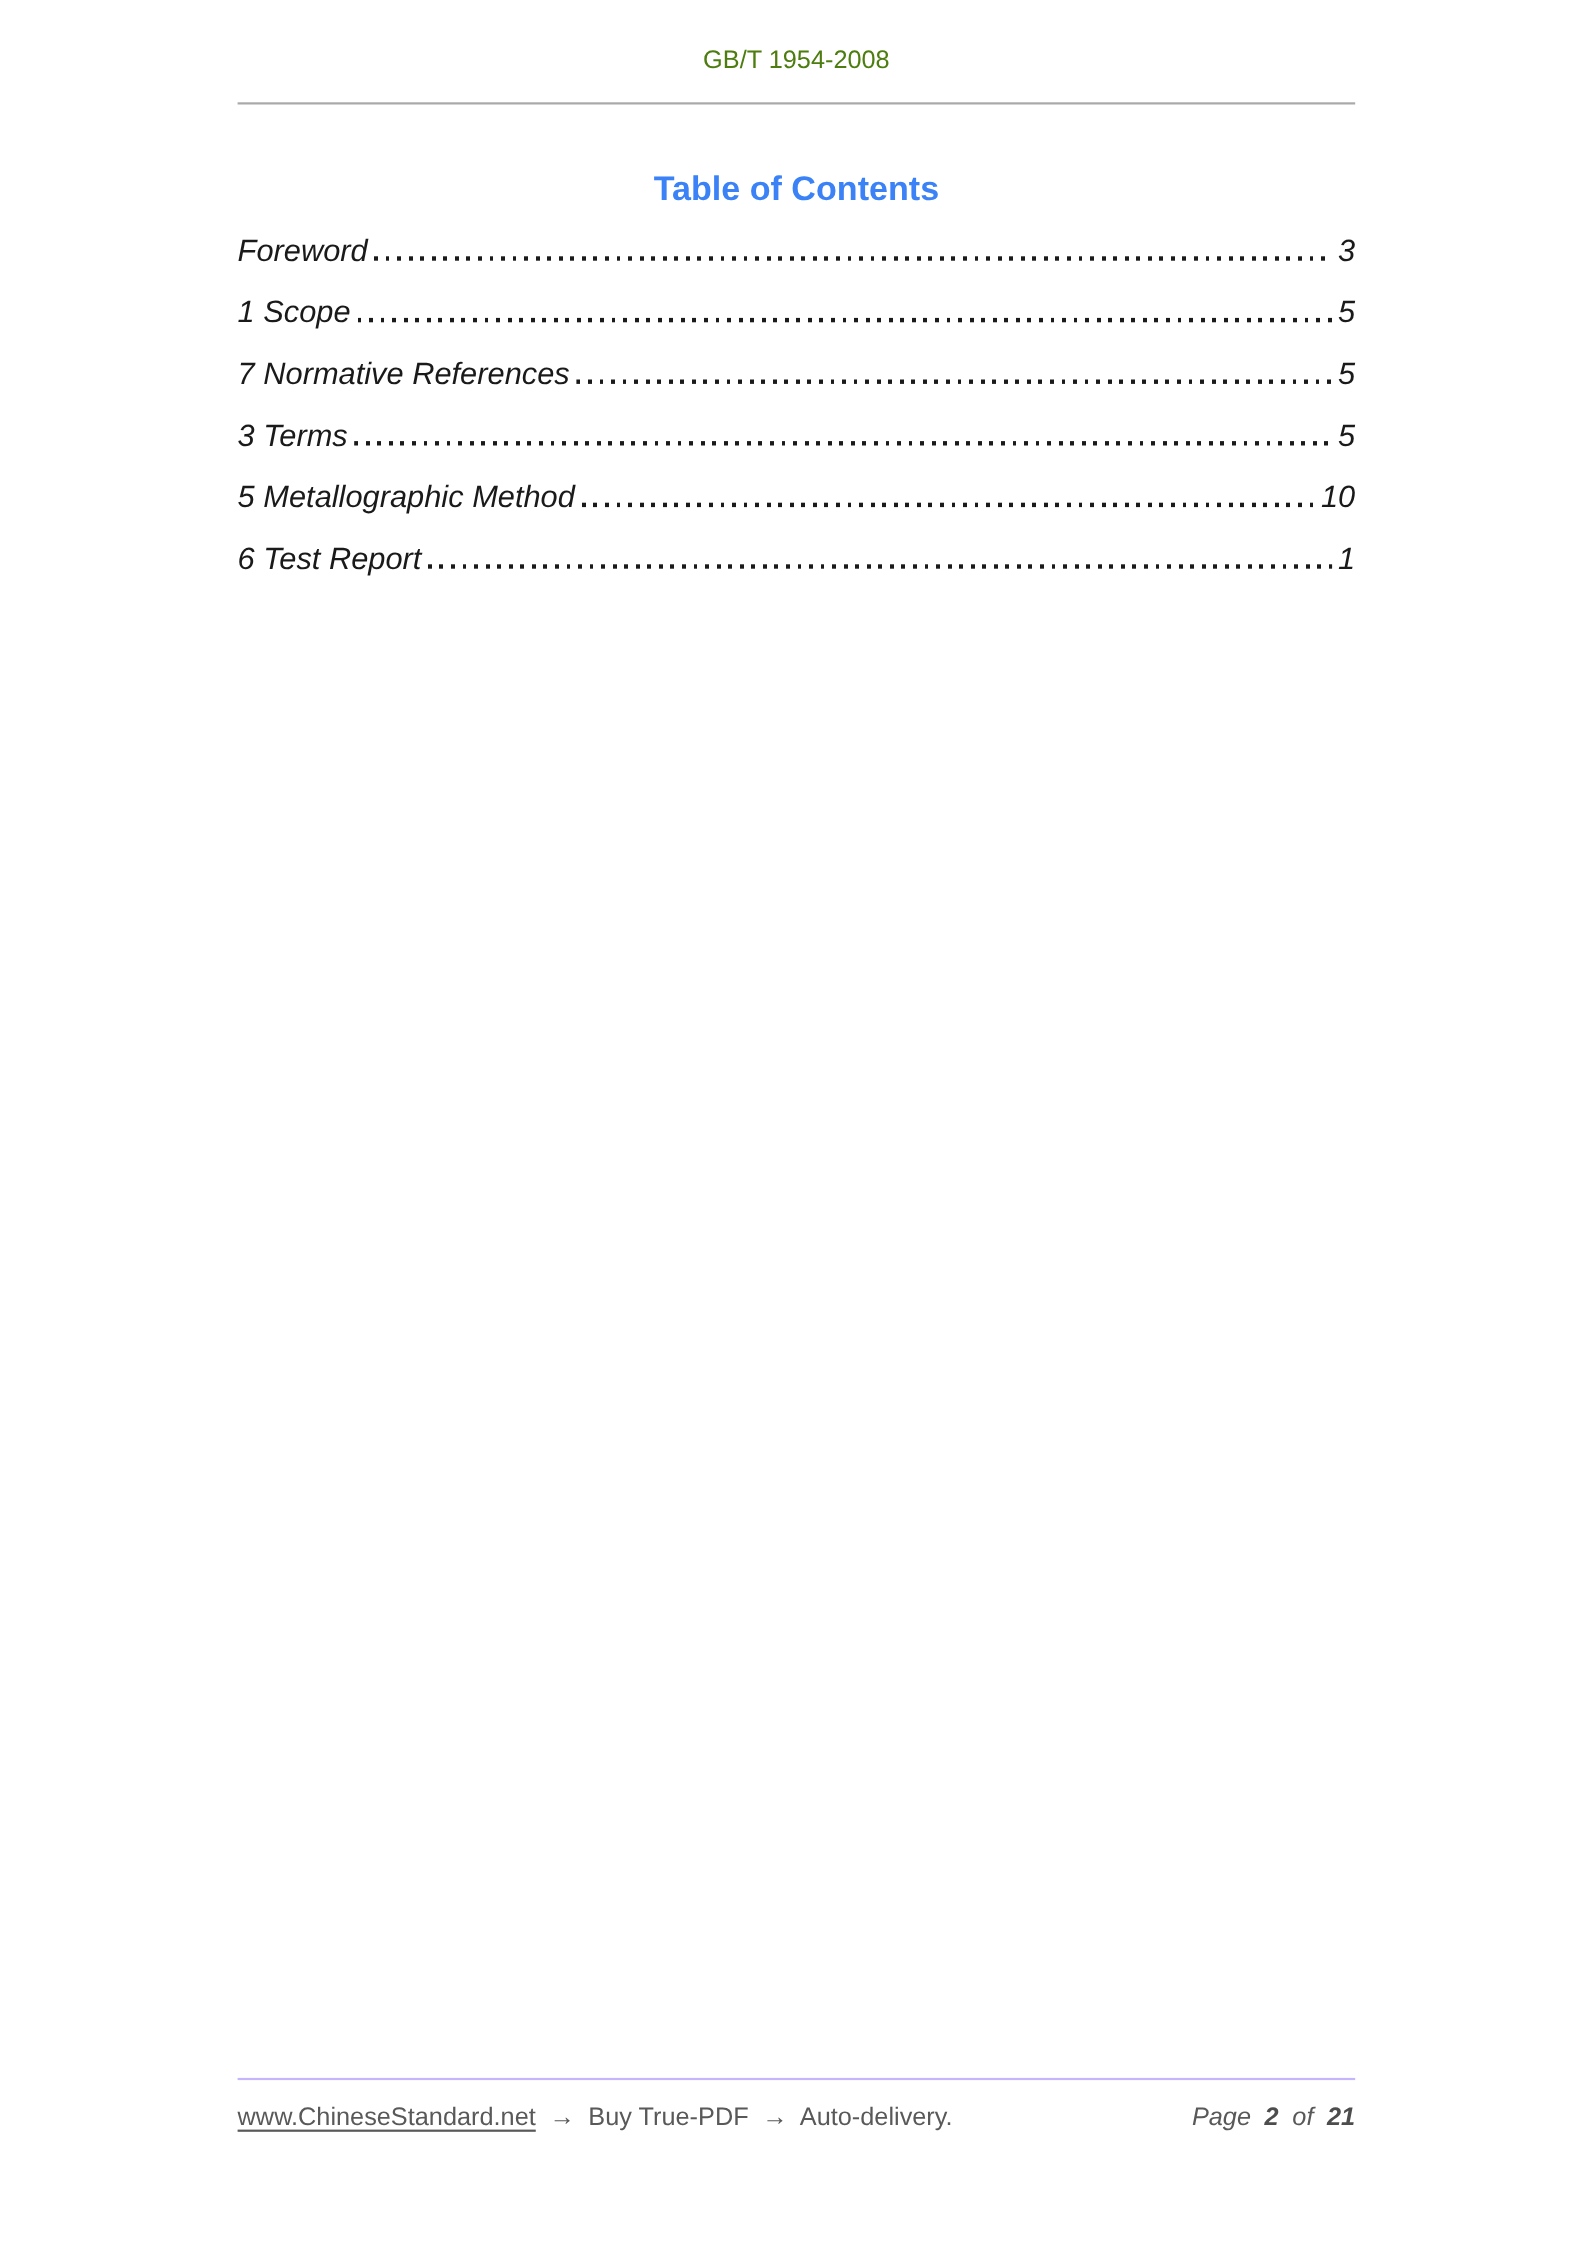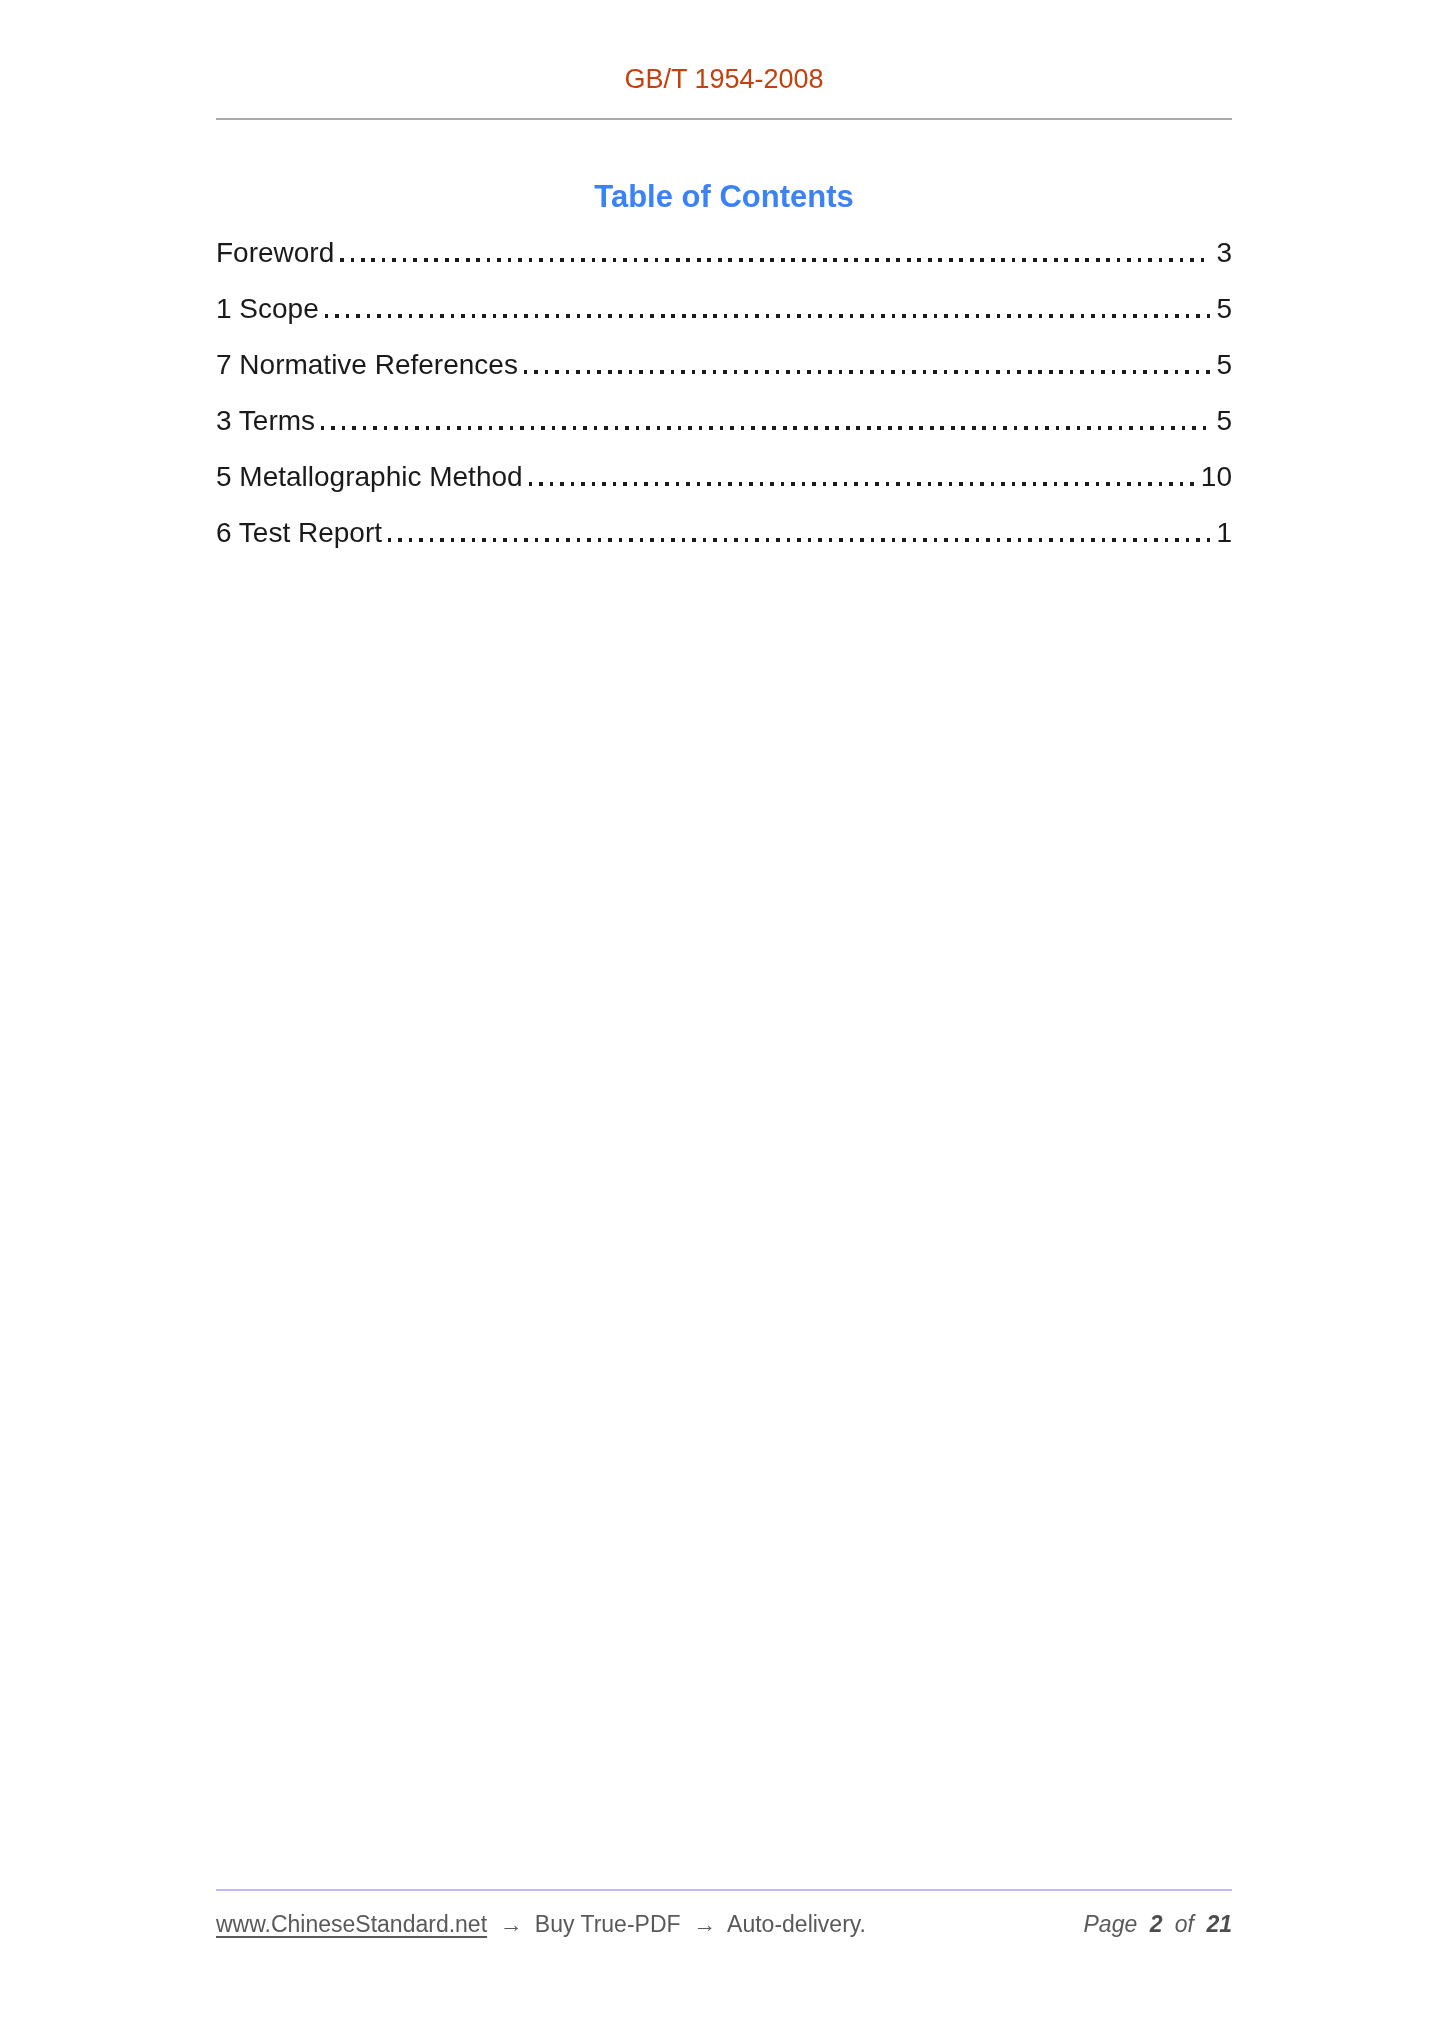--- a/index.html
+++ b/index.html
@@ -12,43 +12,44 @@
     font-family: "Liberation Sans", "DejaVu Sans", sans-serif;
     color: #1a1a1a;
     overflow: hidden;
   }
   .content {
     margin-left: 216px;
     margin-right: 213px;
   }
   
   .header-title {
-    padding-top: 66px;
+    padding-top: 41px;
     text-align: center;
-    font-size: 27px;
+    font-size: 23px;
     line-height: 27px;
-    color: #c2410c;
+    color: #4d7c0f;
   }
   .header-rule {
     margin-top: 25px;
     border-top: 2px solid #a9a9a9;
     height: 0;
   }
   
   .toc-title {
     margin-top: 58px;
     text-align: center;
     font-size: 31px;
     line-height: 37px;
     font-weight: bold;
     color: #3b82f6;
   }
   
   .toc {
     margin-top: 22px;
+    font-style: italic;
   }
   .toc-row {
     display: flex;
     align-items: baseline;
     height: 56px;
     font-size: 28px;
   }
   .toc-label {
     white-space: nowrap;
   }

